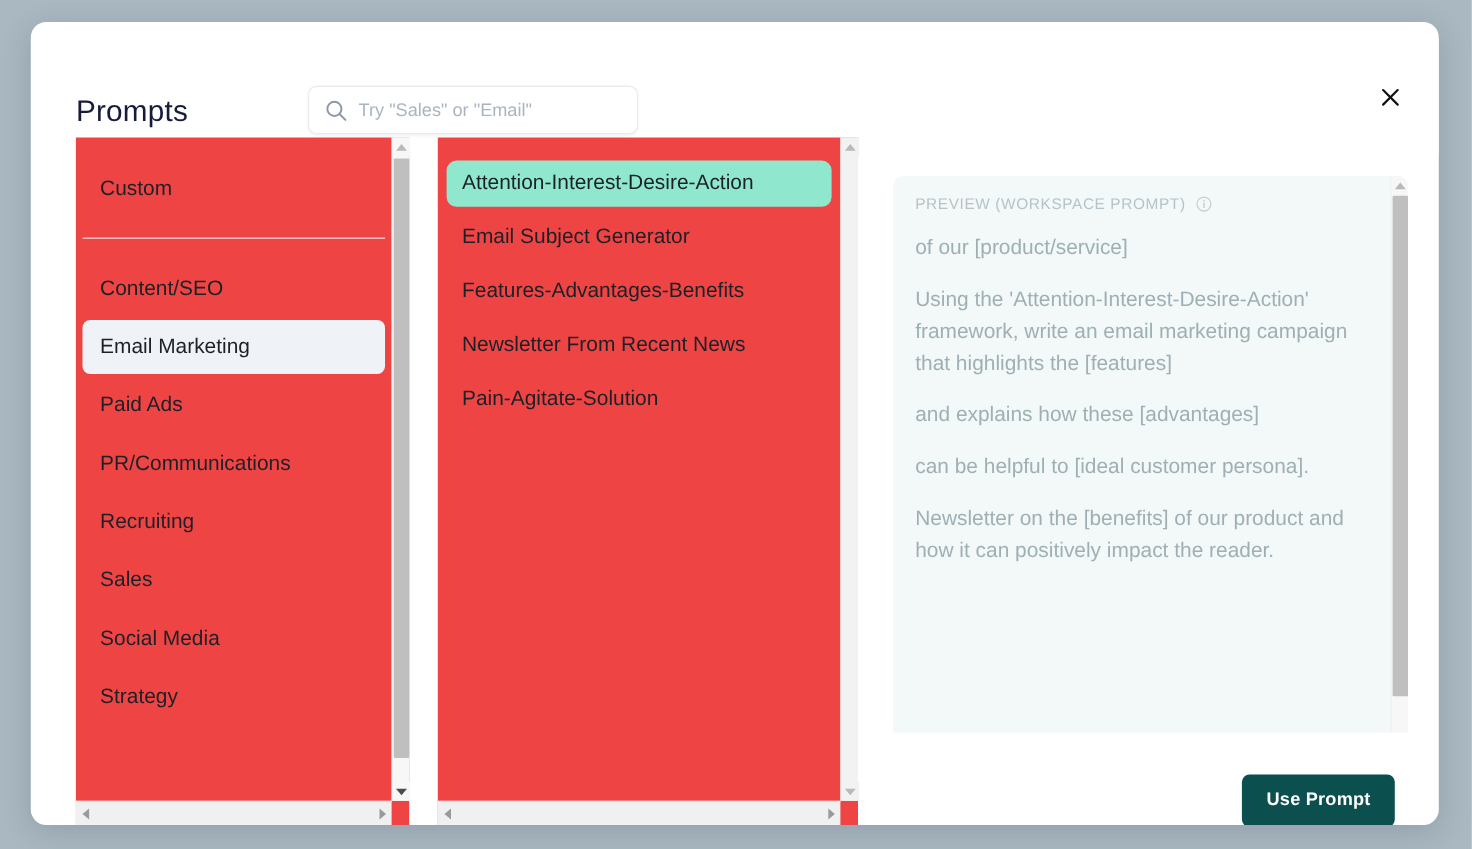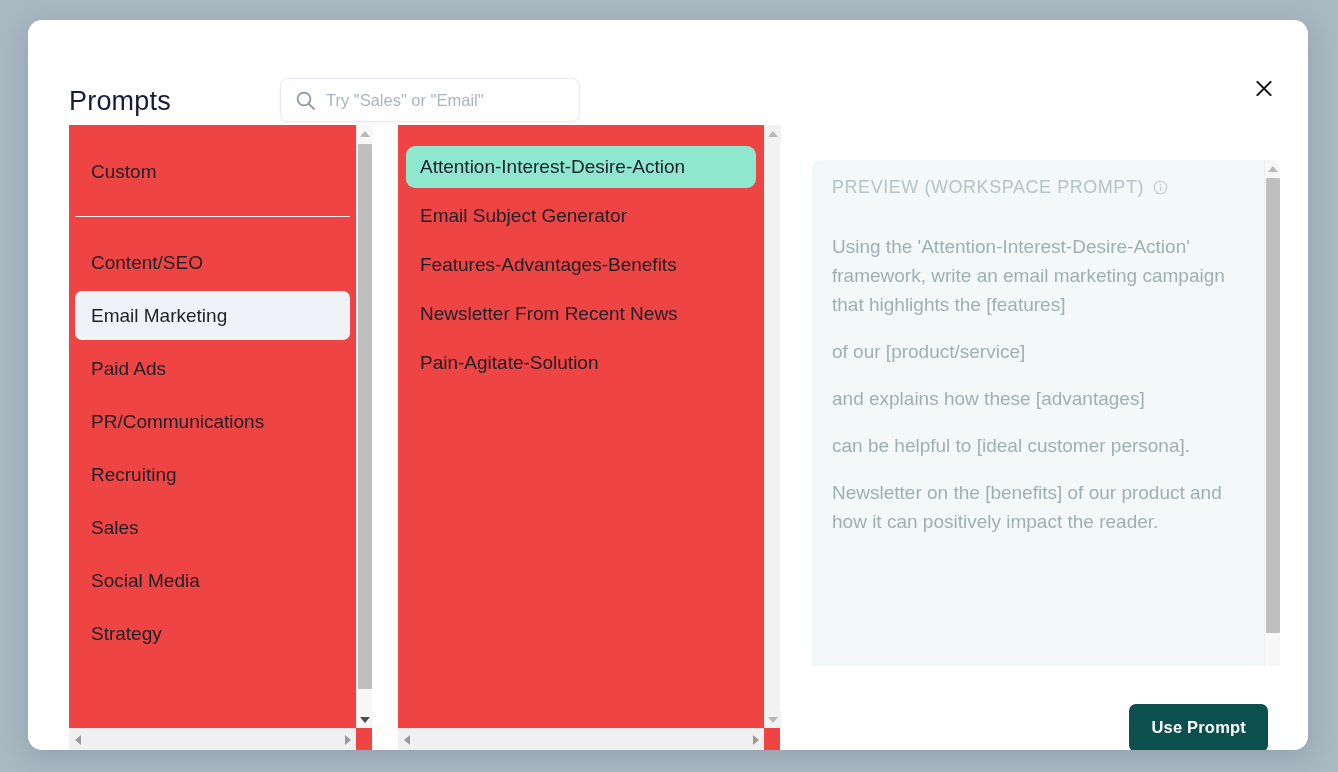--- a/index.html
+++ b/index.html
@@ -135,24 +135,24 @@
     overflow: hidden;
   }
   #preview-scroll {
     position: absolute;
     left: 0; top: 0; right: 18px; bottom: 0;
     overflow: hidden;
     padding: 17px 20px 20px 20px;
   }
   #preview-label {
     display: flex; align-items: center; gap: 9px;
-    font-size: 18px;
+    font-size: 14px;
     letter-spacing: .55px;
     color: #b6c3c8;
-    margin-bottom: 34px;
+    margin-bottom: 18px;
     white-space: nowrap;
   }
   #info-icon { display: flex; align-items: center; color: #c3cfd4; }
   .preview-para {
     font-size: 19px;
     line-height: 29px;
     color: #9fb0b5;
     margin: 0 0 18px 0;
     max-width: 420px;
   }
@@ -366,22 +366,22 @@
             <span>PREVIEW (WORKSPACE PROMPT)</span>
             <span id="info-icon">
               <svg width="15" height="15" viewBox="0 0 15 15" aria-hidden="true">
                 <circle cx="7.5" cy="7.5" r="6.3" stroke="#c6d2d6" stroke-width="1.2" fill="none"></circle>
                 <circle cx="7.5" cy="4.4" r="0.85" fill="#c6d2d6"></circle>
                 <rect x="6.8" y="6.2" width="1.4" height="5" rx="0.6" fill="#c6d2d6"></rect>
               </svg>
             </span>
           </div>
 
+          <p class="preview-para">of our [product/service]</p>
           <p class="preview-para">Using the 'Attention-Interest-Desire-Action' framework, write an email marketing campaign that highlights the [features]</p>
-          <p class="preview-para">of our [product/service]</p>
           <p class="preview-para">and explains how these [advantages]</p>
           <p class="preview-para">can be helpful to [ideal customer persona].</p>
           <p class="preview-para">Newsletter on the [benefits] of our product and how it can positively impact the reader.</p>
         </div>
 
         <div class="vscroll tall" style="background:#f7f7f7;">
           <div class="vbtn up">
               <span class="tri up faint"></span>
             </div>
           <div class="vthumb" style="top:18px; height:455px;"></div>

